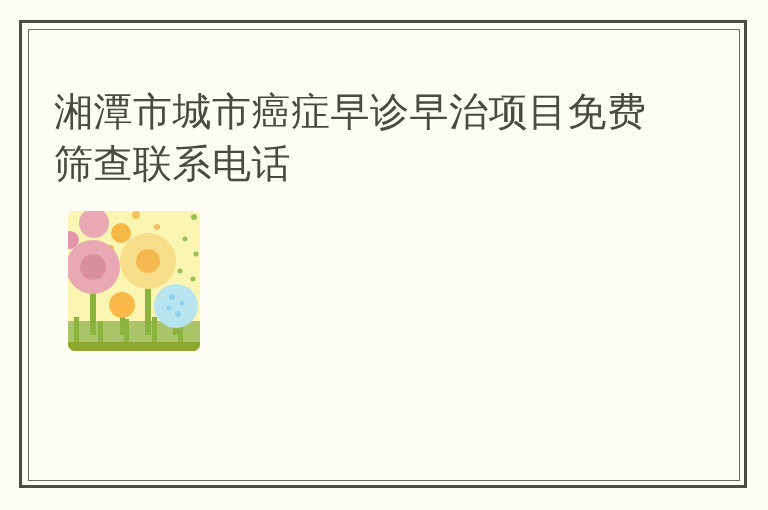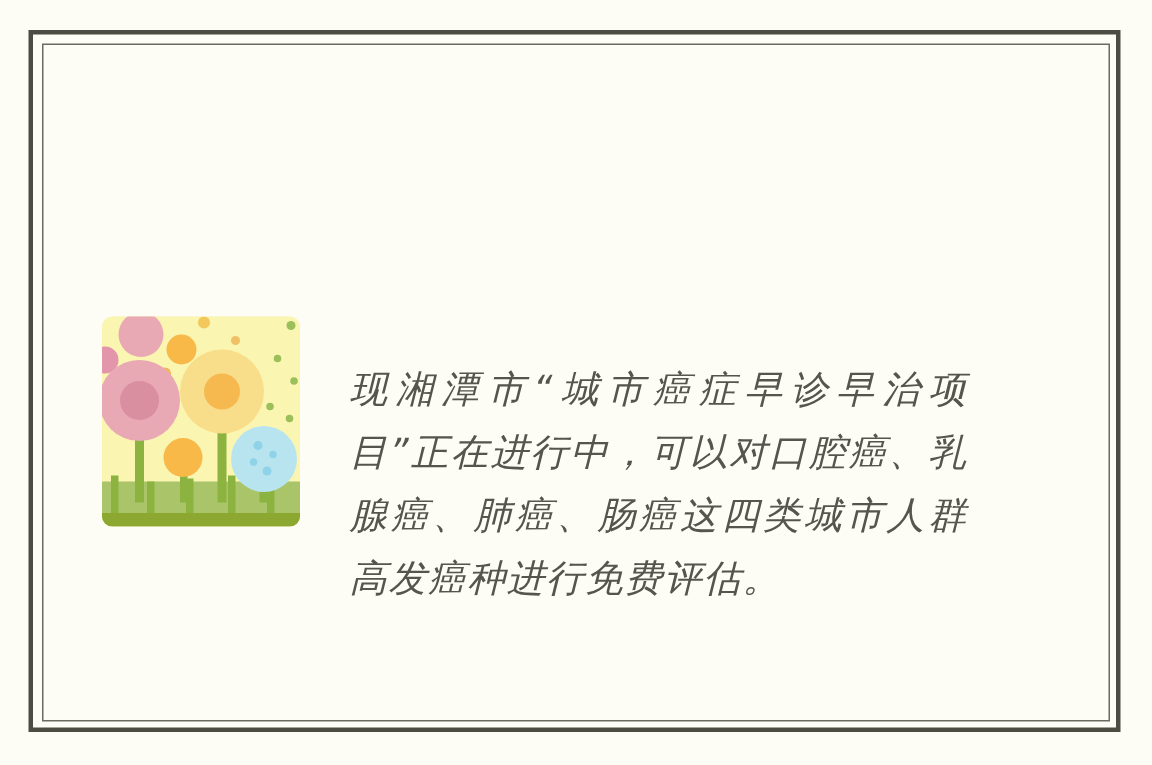--- a/index.html
+++ b/index.html
@@ -89,20 +89,21 @@
   }
 </style>
 </head>
 <body>
 
 <div id="page">
 
   <div class="frame-outer"></div>
   <div class="frame-inner"></div>
 
+  <h1 class="title">湘潭市城市癌症早诊早治项目免费筛查联系电话</h1>
 
   <div class="illus">
     <svg class="illus-canvas" viewBox="0 0 142 146" xmlns="http://www.w3.org/2000/svg">
       <defs>
         <clipPath id="skyclip">
           <rect x="2" y="2" width="132" height="140" rx="7" ry="7"></rect>
         </clipPath>
       </defs>
 
       <rect x="2" y="2" width="132" height="140" rx="7" ry="7" fill="#faf4a8"></rect>
@@ -158,15 +159,14 @@
           <circle cx="116" cy="94" r="2.5"></circle>
           <circle cx="103" cy="99" r="2.5"></circle>
           <circle cx="112" cy="105" r="3"></circle>
         </g>
 
         <rect x="2" y="133" width="132" height="9" fill="#8ca830"></rect>
       </g>
     </svg>
   </div>
 
-  <p class="body-copy">现湘潭市“城市癌症早诊早治项目”正在进行中，可以对口腔癌、乳腺癌、肺癌、肠癌这四类城市人群高发癌种进行免费评估。</p>
 
 </div>
 
 </body></html>

